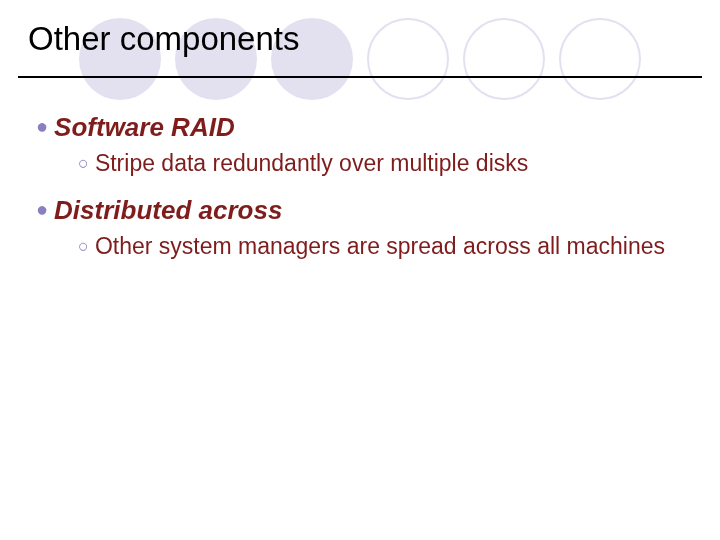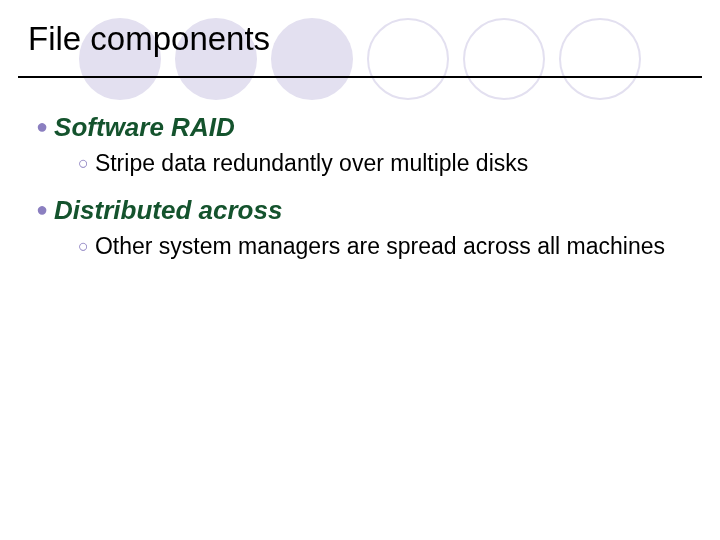--- a/index.html
+++ b/index.html
@@ -68,51 +68,51 @@
   }
   .lvl1 .dot {
     color: #8b7fc0;
     font-size: 20px;
     vertical-align: 3px;
     margin-right: 6px;
   }
   .lvl1-text {
     font-style: italic;
     font-weight: bold;
-    color: #14532d;
+    color: #7f1d1d;
   }
   .lvl2 {
     font-size: 23px;
     margin-left: 42px;
     margin-bottom: 14px;
     line-height: 1.3;
   }
   .lvl2 .ring {
     color: #8b7fc0;
     font-size: 18px;
     vertical-align: 2px;
     margin-right: 6px;
   }
   .lvl2-text {
-    color: #000000;
+    color: #7f1d1d;
   }
 </style>
 </head>
 <body>
 
 <div class="circles">
   <div class="circle filled"></div>
   <div class="circle filled"></div>
   <div class="circle filled"></div>
   <div class="circle outline"></div>
   <div class="circle outline"></div>
   <div class="circle outline"></div>
 </div>
 
-<div class="title">File components</div>
+<div class="title">Other components</div>
 <div class="title-line"></div>
 
 <div class="content">
 
   <div class="lvl1">
     <span class="dot">●</span><span class="lvl1-text">Software RAID</span>
   </div>
   <div class="lvl2">
     <span class="ring">○</span><span class="lvl2-text">Stripe data redundantly over multiple disks</span>
   </div>

